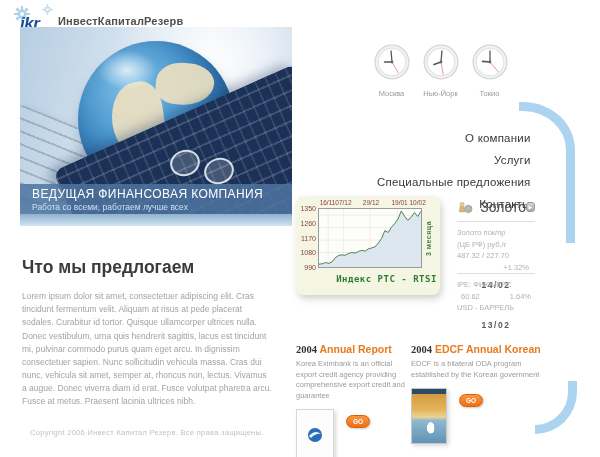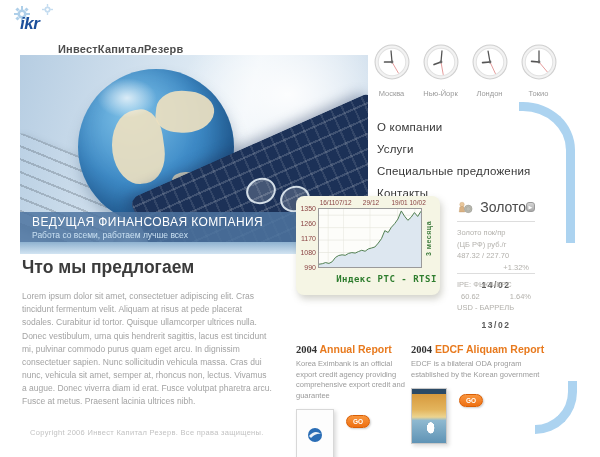--- a/index.html
+++ b/index.html
@@ -13,29 +13,28 @@
   .logo { position:absolute; left:16px; top:8px; width:45px; height:28px; cursor:pointer; }
   .logo .gear1 { position:absolute; left:-2px; top:-2px; }
   .logo .gear2 { position:absolute; left:26px; top:-4px; }
   .logo .ikr {
     position:absolute; left:4px; top:6px; font-size:17px; font-weight:bold; font-style:italic;
     color:#1c4f9b; letter-spacing:-0.5px;
   }
   .company-name {
     position:absolute; left:58px; top:15px; font-size:11px; font-weight:bold; color:#4e4e4e;
     letter-spacing:0.2px;
-    margin-top:28px;
   }
   
   .clocks { position:absolute; left:367px; top:44px; display:flex; list-style:none; }
   .clocks li { width:49px; text-align:center; }
   .clock-label { display:block; margin-top:5px; font-size:7.5px; color:#9a9a9a; }
   
   .hero {
-    position:absolute; left:20px; top:55px; width:348px; height:199px; overflow:hidden;
+    position:absolute; left:20px; top:27px; width:272px; height:199px; overflow:hidden;
     background:linear-gradient(105deg,#b6cde2 0%, #dde9f3 45%, #eef4f9 60%, #c2d5e7 100%);
   }
   .hero-light { position:absolute; right:-30px; top:-40px; width:220px; height:160px;
     background:radial-gradient(ellipse at center, rgba(255,255,255,.9), rgba(255,255,255,0) 70%); }
   .globe {
     position:absolute; left:58px; top:14px; width:156px; height:156px; border-radius:50%;
     background:radial-gradient(circle at 35% 30%, #7fc2e8 0%, #3f8cc8 45%, #1d62a0 100%);
     box-shadow:inset -12px -16px 30px rgba(10,40,80,.45), 2px 10px 14px rgba(60,90,120,.35);
   }
   .blob { position:absolute; background:#ecdfc0; opacity:.92; }
@@ -67,21 +66,21 @@
   .glass.g2 { right:92px; bottom:50px; transform:rotate(-18deg); }
   .hero-caption {
     position:absolute; left:0; right:0; bottom:12px; height:30px; padding:3px 12px 0 12px;
     background:rgba(78,116,160,.85);
   }
   .hero-title { font-size:12px; color:#ffffff; letter-spacing:0.4px; }
   .hero-subtitle { font-size:8.5px; color:#c9e0f2; margin-top:1px; }
   .hero-strip { position:absolute; left:0; right:0; bottom:0; height:12px;
     background:linear-gradient(180deg,#8fb2d0,#d2e4f2); }
   
-  .nav { position:absolute; left:377px; top:116px; list-style:none; }
+  .nav { position:absolute; left:377px; top:127px; list-style:none;text-align:right; }
   .nav li { font-size:11.5px; color:#383838; line-height:22px; cursor:pointer; letter-spacing:0.2px; }
   
   .bracket-top {
     position:absolute; left:519px; top:102px; width:56px; height:141px;
     border-top:9px solid #acd3f0; border-right:9px solid #acd3f0;
     border-top-right-radius:52px 48px;
   }
   .bracket-bottom {
     position:absolute; left:535px; top:381px; width:42px; height:53px;
     border-bottom:9px solid #acd3f0; border-right:9px solid #acd3f0;
@@ -205,31 +204,20 @@
           <line x1="17" y1="17" x2="17.915135298850412" y2="6.539955670036672" stroke="#555555" stroke-width="1.2" stroke-linecap="round"></line>
           <line x1="17" y1="17" x2="19.083778132003165" y2="28.817693036146494" stroke="#e08a8a" stroke-width="0.8" stroke-linecap="round"></line>
           <circle cx="17" cy="17" r="1.3" fill="#666666"></circle>
         </svg>
       <span class="clock-label">Нью-Йорк</span>
     </li>
     <li>
       <svg class="clock-face" width="36" height="36" viewBox="0 0 34 34">
         <circle cx="17" cy="17" r="16" fill="#f2f2f2" stroke="#cfcfcf" stroke-width="1"></circle>
         <circle cx="17" cy="17" r="13" fill="#ffffff" stroke="#e2e2e2" stroke-width="1"></circle>
-      <line x1="17" y1="17" x2="10.026637113357781" y2="17.610090199233607" stroke="#555555" stroke-width="1.6" stroke-linecap="round"></line>
-          <line x1="17" y1="17" x2="15.176694134497222" y2="6.659518593371818" stroke="#555555" stroke-width="1.2" stroke-linecap="round"></line>
-          <line x1="17" y1="17" x2="22.071419140888395" y2="27.875693444439797" stroke="#e08a8a" stroke-width="0.8" stroke-linecap="round"></line>
-          <circle cx="17" cy="17" r="1.3" fill="#666666"></circle>
-        </svg>
-      <span class="clock-label">Лондон</span>
-    </li>
-    <li>
-      <svg class="clock-face" width="36" height="36" viewBox="0 0 34 34">
-        <circle cx="17" cy="17" r="16" fill="#f2f2f2" stroke="#cfcfcf" stroke-width="1"></circle>
-        <circle cx="17" cy="17" r="13" fill="#ffffff" stroke="#e2e2e2" stroke-width="1"></circle>
       <line x1="17" y1="17" x2="10.026637113357781" y2="16.389909800766397" stroke="#555555" stroke-width="1.6" stroke-linecap="round"></line>
           <line x1="17" y1="17" x2="17" y2="6.5" stroke="#555555" stroke-width="1.2" stroke-linecap="round"></line>
           <line x1="17" y1="17" x2="24.713451316238473" y2="26.192533317427735" stroke="#e08a8a" stroke-width="0.8" stroke-linecap="round"></line>
           <circle cx="17" cy="17" r="1.3" fill="#666666"></circle>
         </svg>
       <span class="clock-label">Токио</span>
     </li>
   </ul>
 
   <div class="hero">
@@ -349,21 +337,21 @@
           <path d="M2 9 Q8 2 14 7 Q9 6 4 11 Z" fill="#ffffff" opacity="0.9"></path>
         </svg>
       </div>
       <div class="go-btn">GO</div>
     </div>
   </div>
 
   <div class="report r2">
     <h3>
       <span class="year">2004</span>
-      <span class="rtitle">EDCF Aliquam Report</span>
+      <span class="rtitle">EDCF Annual Korean</span>
     </h3>
     <div class="desc">EDCF is a bilateral ODA program established by the Korean government</div>
     <div class="row">
       <div class="thumb2"></div>
       <div class="go-btn">GO</div>
     </div>
   </div>
 
   <div class="footer">Copyright 2006 Инвест Капитал Резерв.  Все права защищены.</div>
 

